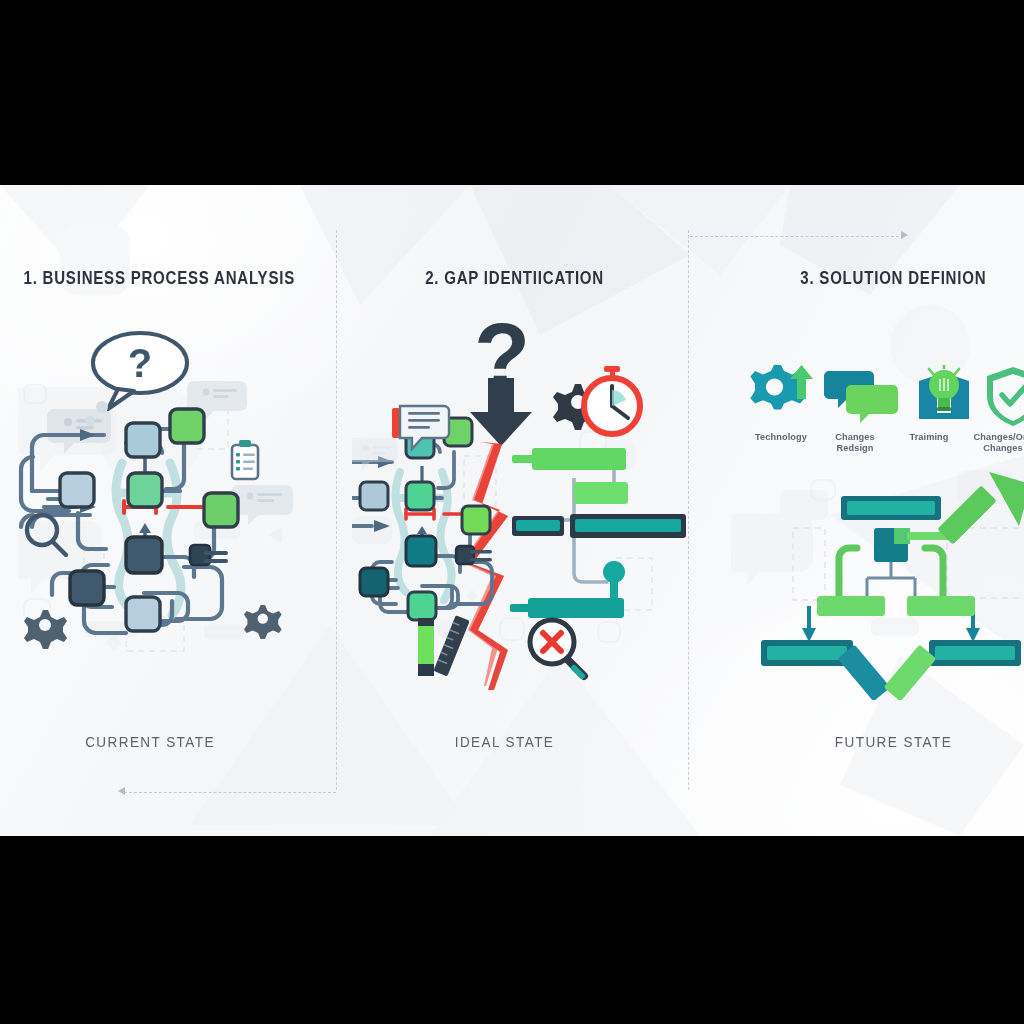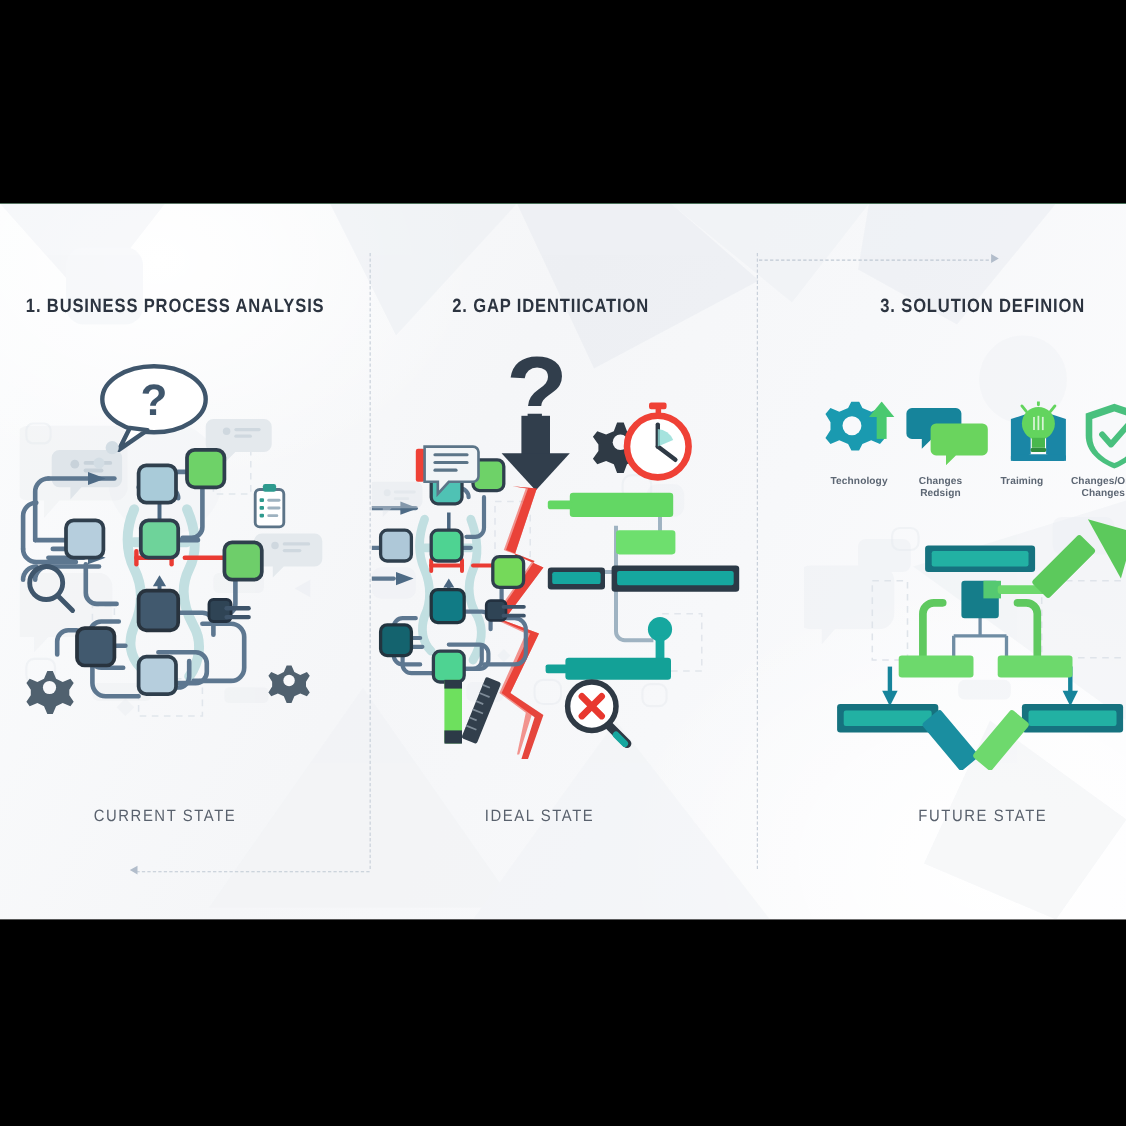--- a/index.html
+++ b/index.html
@@ -6,21 +6,21 @@
   * { box-sizing: border-box; margin: 0; padding: 0; }
   html, body {
     width: 1024px; height: 1024px;
     background: #000000;
     font-family: "Liberation Sans", sans-serif;
     overflow: hidden;
   }
   #canvas {
     position: relative;
     width: 1024px; height: 728px;
-    background: #22c55e;
+    background: #c2410c;
   }
   
   .letterbox {
     position: absolute; left: 0; width: 1024px;
     background: #000000; z-index: 50;
   }
   #letterbox-top { top: 0; height: 185px; }
   #letterbox-bottom { top: 836px; height: 188px; }
 
   
@@ -34,21 +34,21 @@
     overflow: hidden;
   }
   
   .wm { position: absolute; opacity: .55; pointer-events: none; }
 
   
   .column {
     position: absolute; top: 0; height: 651px;
   }
   #col-1 { left: 0;    width: 336px; }
-  #col-2 { left: 328px; width: 352px; }
+  #col-2 { left: 342px; width: 352px; }
   #col-3 { left: 721px; width: 336px; }
 
   .col-title {
     position: absolute; top: 83px; left: 0; width: 100%;
     text-align: center;
     font-family: "Liberation Sans", sans-serif;
     font-size: 17.5px;
     font-weight: bold;
     letter-spacing: 0.9px;
     color: #2c3440;

